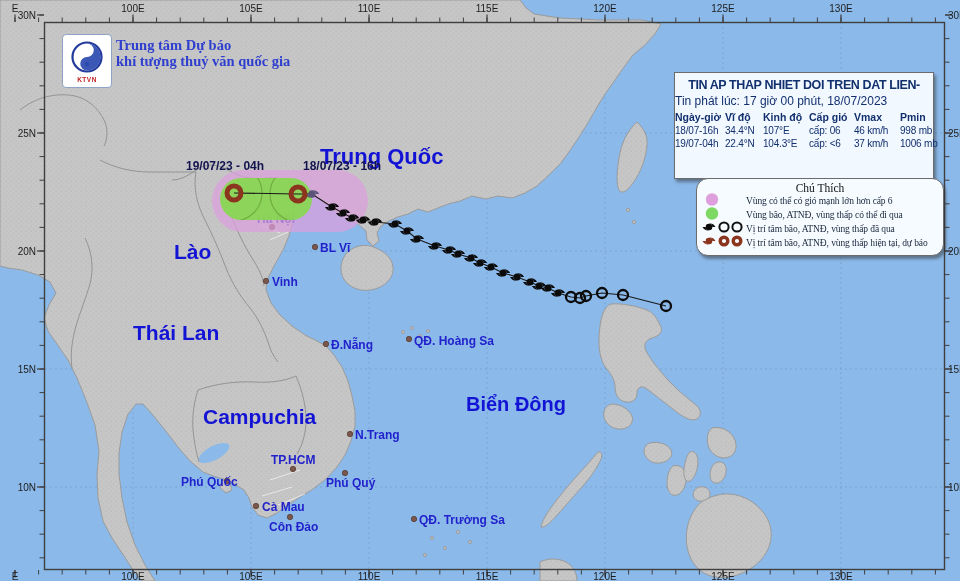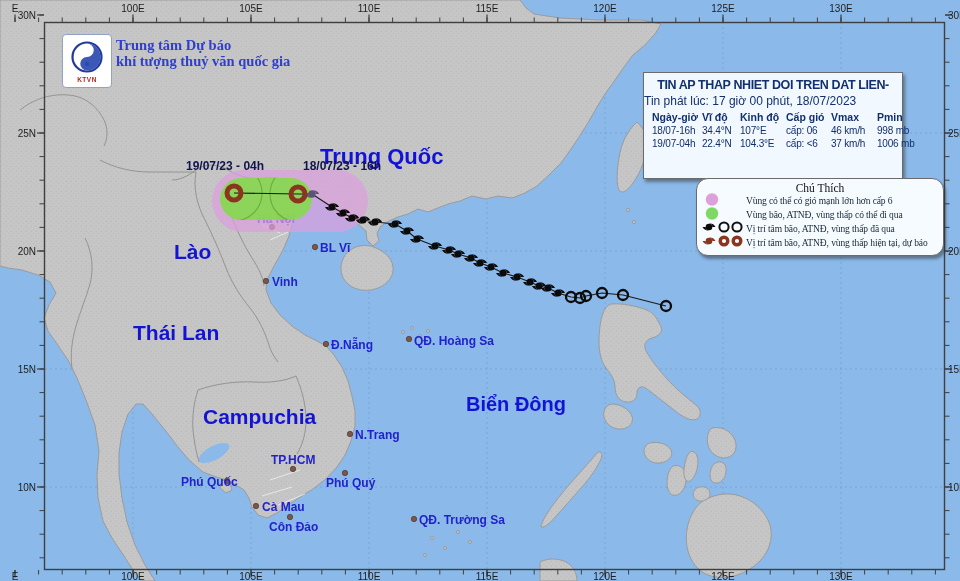--- a/index.html
+++ b/index.html
@@ -1,25 +1,25 @@
 <!DOCTYPE html>
 <html><head>
 <meta charset="utf-8">
 <style>
   html,body{margin:0;padding:0;background:#ddd;}
   #stage{position:relative;width:960px;height:581px;overflow:hidden;background:#8bb9e9;
          font-family:"Liberation Sans",sans-serif;}
   #map-svg{position:absolute;left:0;top:0;}
   .box{position:absolute;background:#f2f8ff;border:1px solid #6b6b6b;
        box-shadow:2px 3px 3px rgba(50,50,50,.5);color:#12306e;}
-  #info-box{left:643px;top:72px;width:258px;height:100px;padding-top:5px;}
+  #info-box{left:674px;top:72px;width:258px;height:100px;padding-top:5px;}
   .ib-title{font-weight:bold;font-size:12.5px;letter-spacing:-0.4px;text-align:center;white-space:nowrap;}
   .ib-issued{font-size:12px;text-align:left;white-space:nowrap;margin-top:2px;}
   #info-table{display:grid;grid-template-columns:50px 38px 46px 45px 46px 42px;
-              padding:3px 5px 0 8px;line-height:13px;white-space:nowrap;}
+              padding:3px 5px 0 0;line-height:13px;white-space:nowrap;}
   #info-table .hd{font-weight:bold;font-size:10.5px;}
   #info-table .cl{font-size:10px;letter-spacing:-0.2px;}
   #legend-box{left:696px;top:178px;width:246px;height:76px;background:#f6fbff;border-radius:12px;}
   .lg-title{font-family:"Liberation Serif",serif;font-size:11.5px;color:#111;
             text-align:center;margin-top:3px;}
   .lg-row{display:flex;align-items:center;height:14px;padding:0 3px;}
   .lg-sym{width:46px;flex:none;}
   .lg-txt{font-family:"Liberation Serif",serif;font-size:9.5px;letter-spacing:-0.1px;
           color:#16243a;white-space:nowrap;}
   #logo-tile{position:absolute;left:62px;top:34px;width:48px;height:52px;background:#fff;

